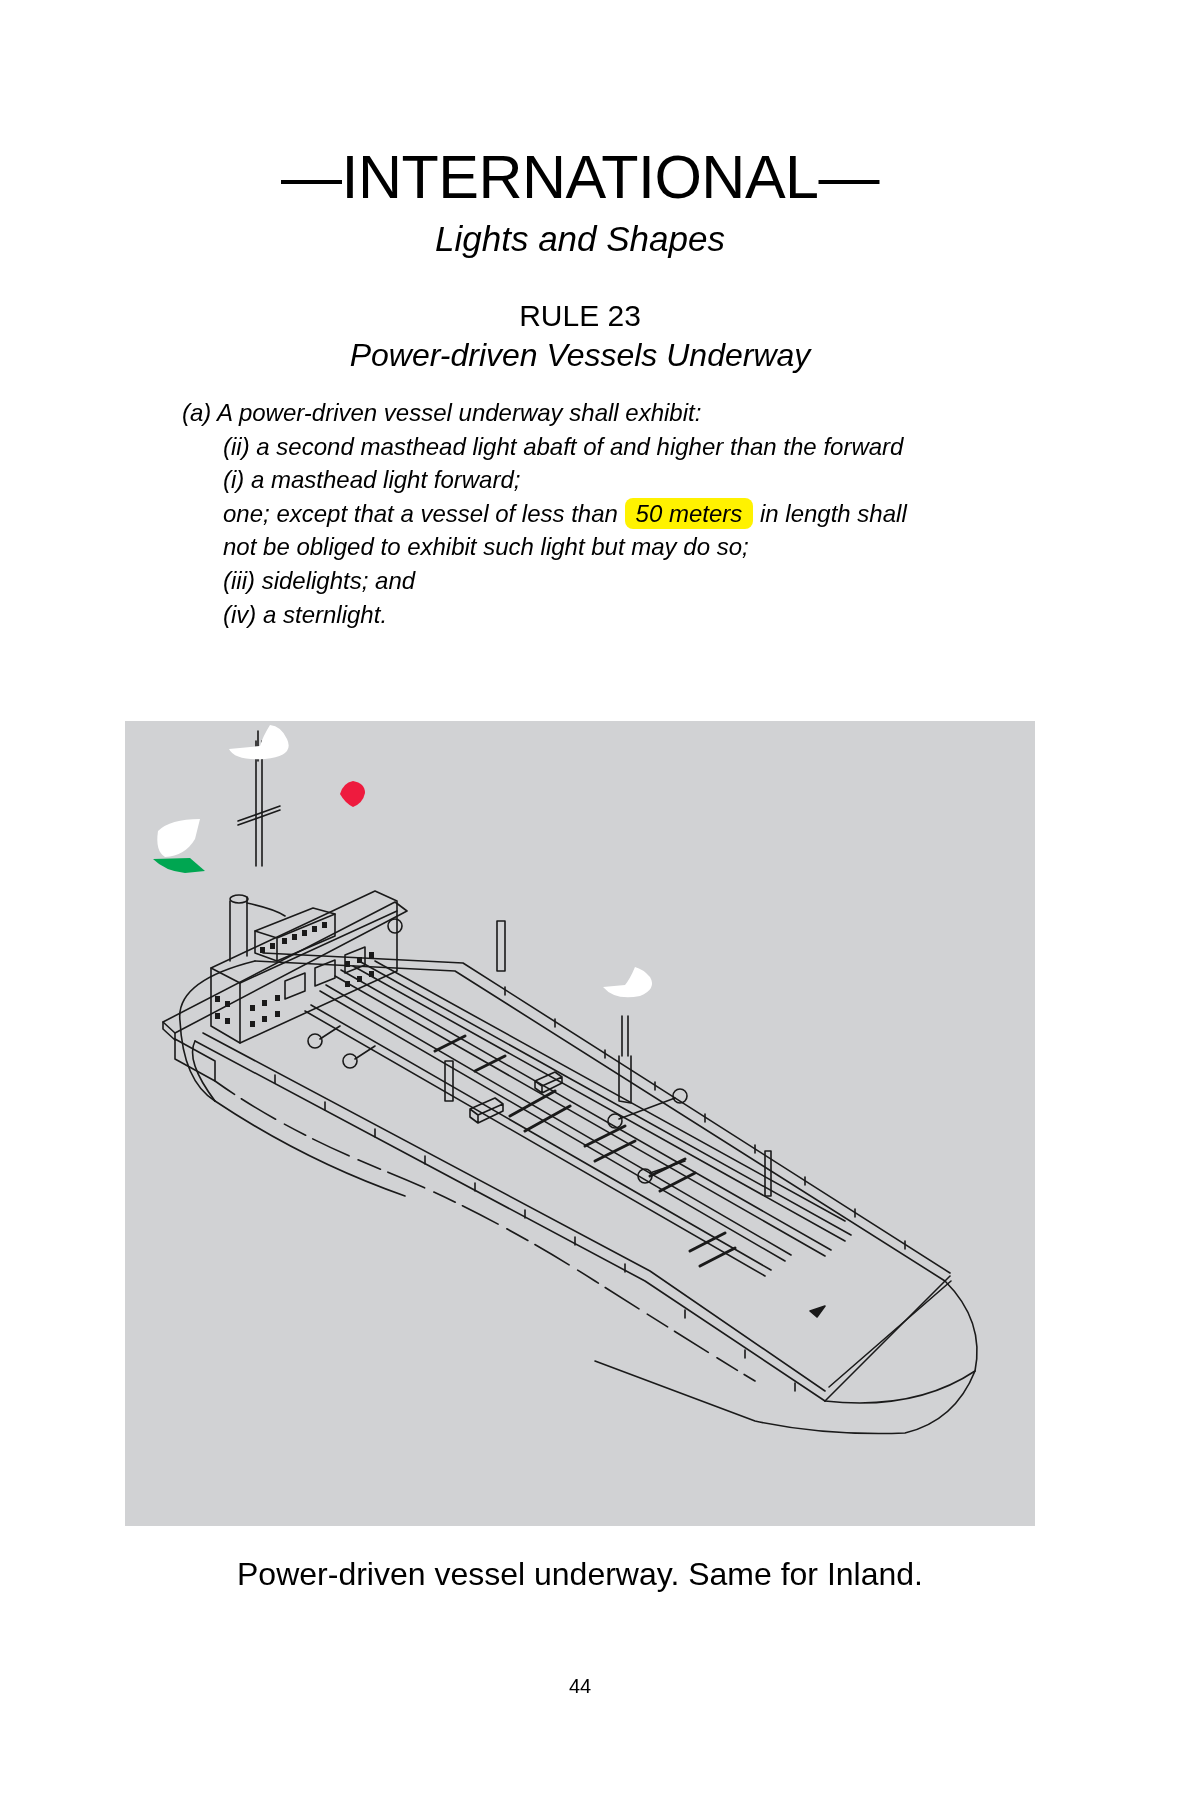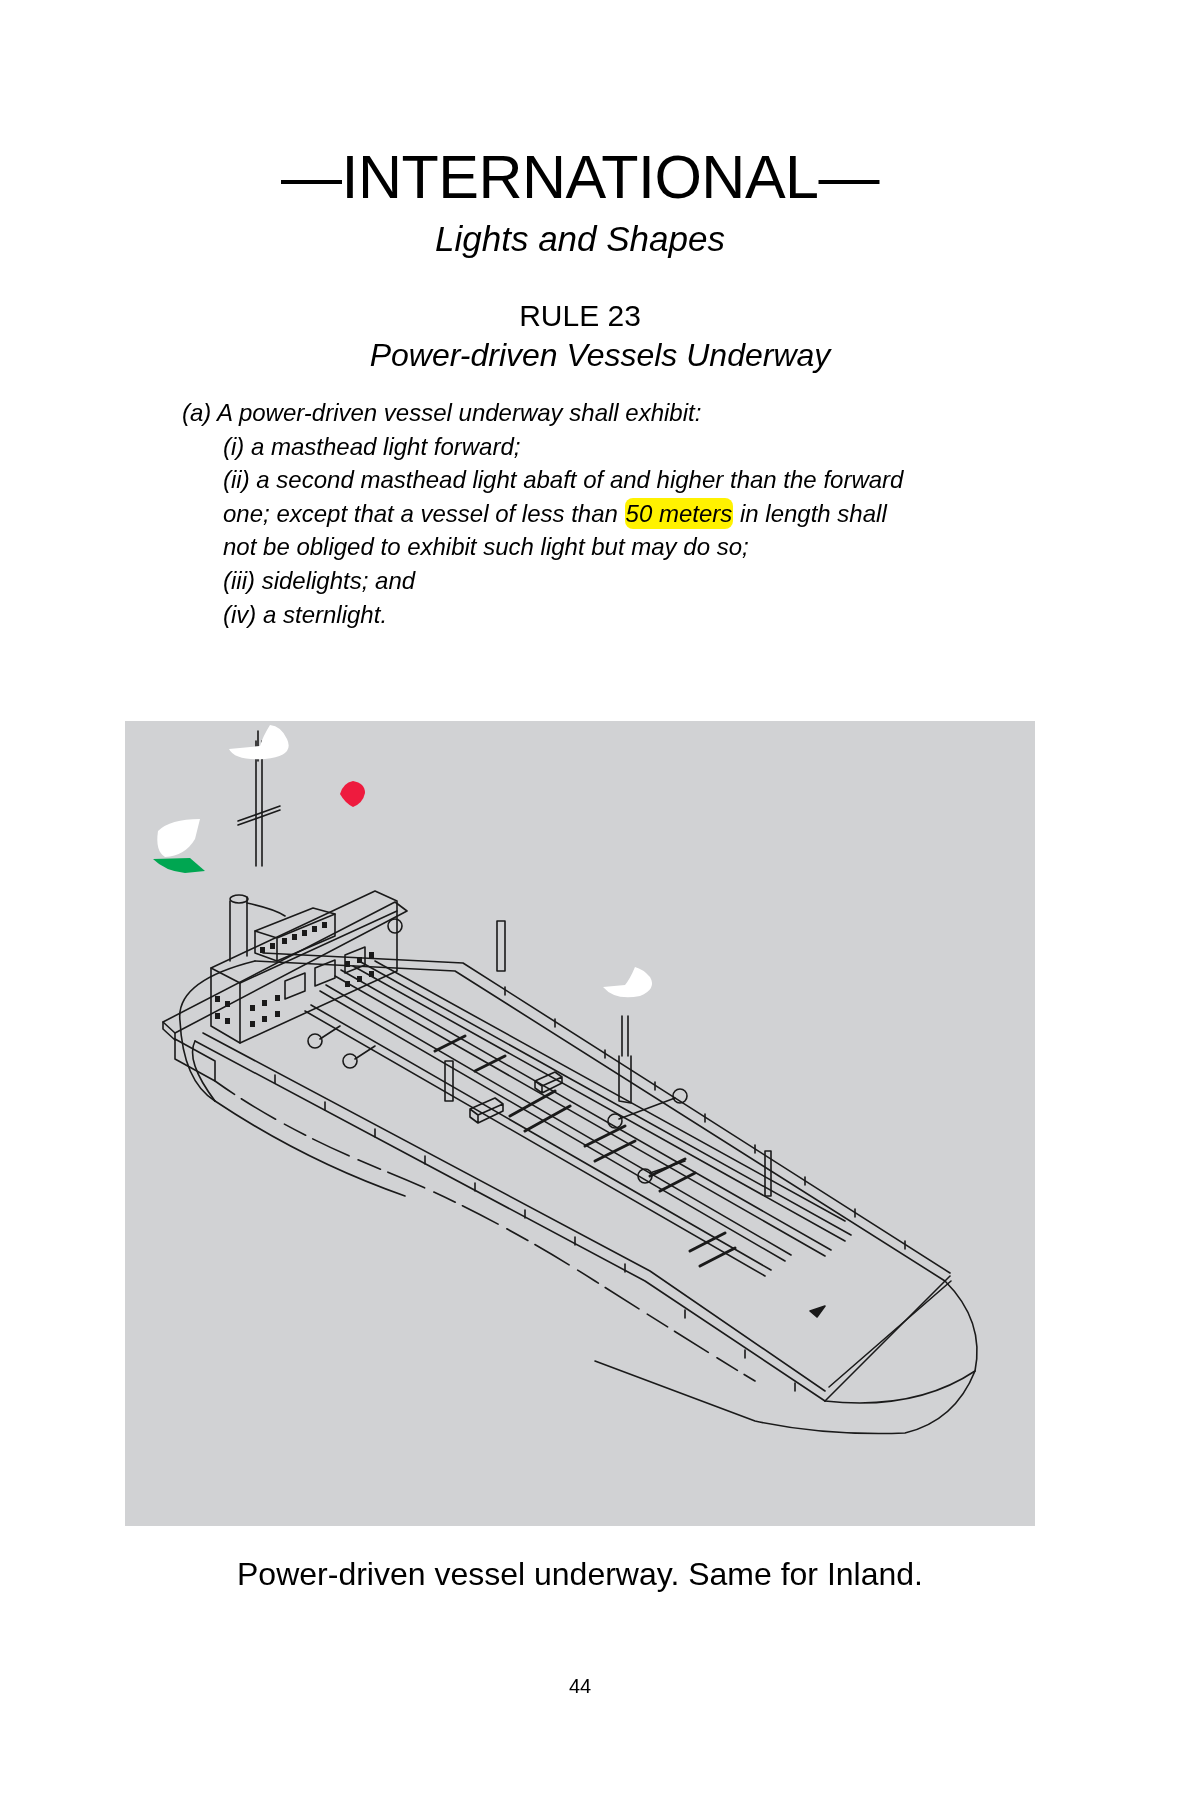--- a/index.html
+++ b/index.html
@@ -2,42 +2,42 @@
 <html><head>
 <meta charset="utf-8">
 <style>
   html, body { margin: 0; padding: 0; background: #ffffff; }
   body { width: 1200px; height: 1800px; position: relative; overflow: hidden;
          font-family: "Liberation Sans", sans-serif; color: #000; }
   .abs { position: absolute; }
   .title { left: 0; width: 1160px; top: 142px; text-align: center; font-size: 61px; line-height: 70px; letter-spacing: -0.5px; }
   .subtitle { left: 0; width: 1160px; top: 217px; text-align: center; font-size: 35px; line-height: 44px; font-style: italic; }
   .rule { left: 0; width: 1160px; top: 298px; text-align: center; font-size: 30px; line-height: 36px; font-weight: normal; }
-  .rule-sub { left: 0; width: 1160px; top: 335px; text-align: center; font-size: 32px; line-height: 40px; font-style: italic; padding-left: 20px; }
+  .rule-sub { left: 0; width: 1160px; top: 335px; text-align: center; font-size: 32px; line-height: 40px; font-style: italic; }
   .body { left: 182px; top: 396px; font-size: 24px; line-height: 33.6px; width: 840px; font-style: italic; }
   .body .line { white-space: nowrap; height: 33.6px; }
   .body .ind { padding-left: 41px; }
-  .hl { background: #FFF200; border-radius: 8px; padding: 2px 1px; margin-top: 24px; }
+  .hl { background: #FFF200; border-radius: 8px; padding: 2px 11px; margin-top: 24px; }
   .figure { left: 125px; top: 721px; width: 910px; height: 805px; background: #D1D2D4; }
   .figure svg { position: absolute; left: 0; top: 0; }
   .caption { left: 0; width: 1160px; top: 1559px; text-align: center; font-size: 32px; line-height: 30px; }
   .pagenum { left: 0; width: 1160px; top: 1674px; text-align: center; font-size: 20px; line-height: 24px; }
 </style>
 </head>
 <body>
 
 <div class="abs title">—INTERNATIONAL—</div>
 <div class="abs subtitle">Lights and Shapes</div>
 <div class="abs rule">RULE 23</div>
 <div class="abs rule-sub">Power-driven Vessels Underway</div>
 
 <div class="abs body">
   <div class="line">(a) A power-driven vessel underway shall exhibit:</div>
+  <div class="line ind">(ii) a second masthead light abaft of and higher than the forward</div>
   <div class="line ind">(i) a masthead light forward;</div>
-  <div class="line ind">(ii) a second masthead light abaft of and higher than the forward</div>
   <div class="line ind"><span>one; except that a vessel of less than </span><span class="hl">50 meters</span><span> in length shall</span></div>
   <div class="line ind">not be obliged to exhibit such light but may do so;</div>
   <div class="line ind">(iii) sidelights; and</div>
   <div class="line ind">(iv) a sternlight.</div>
 </div>
 
 <div class="abs figure">
   <svg width="910" height="805" viewBox="0 0 910 805" fill="none" stroke="#1a1a1a" stroke-width="1.6" stroke-linejoin="round" stroke-linecap="round">
 
     <g>

